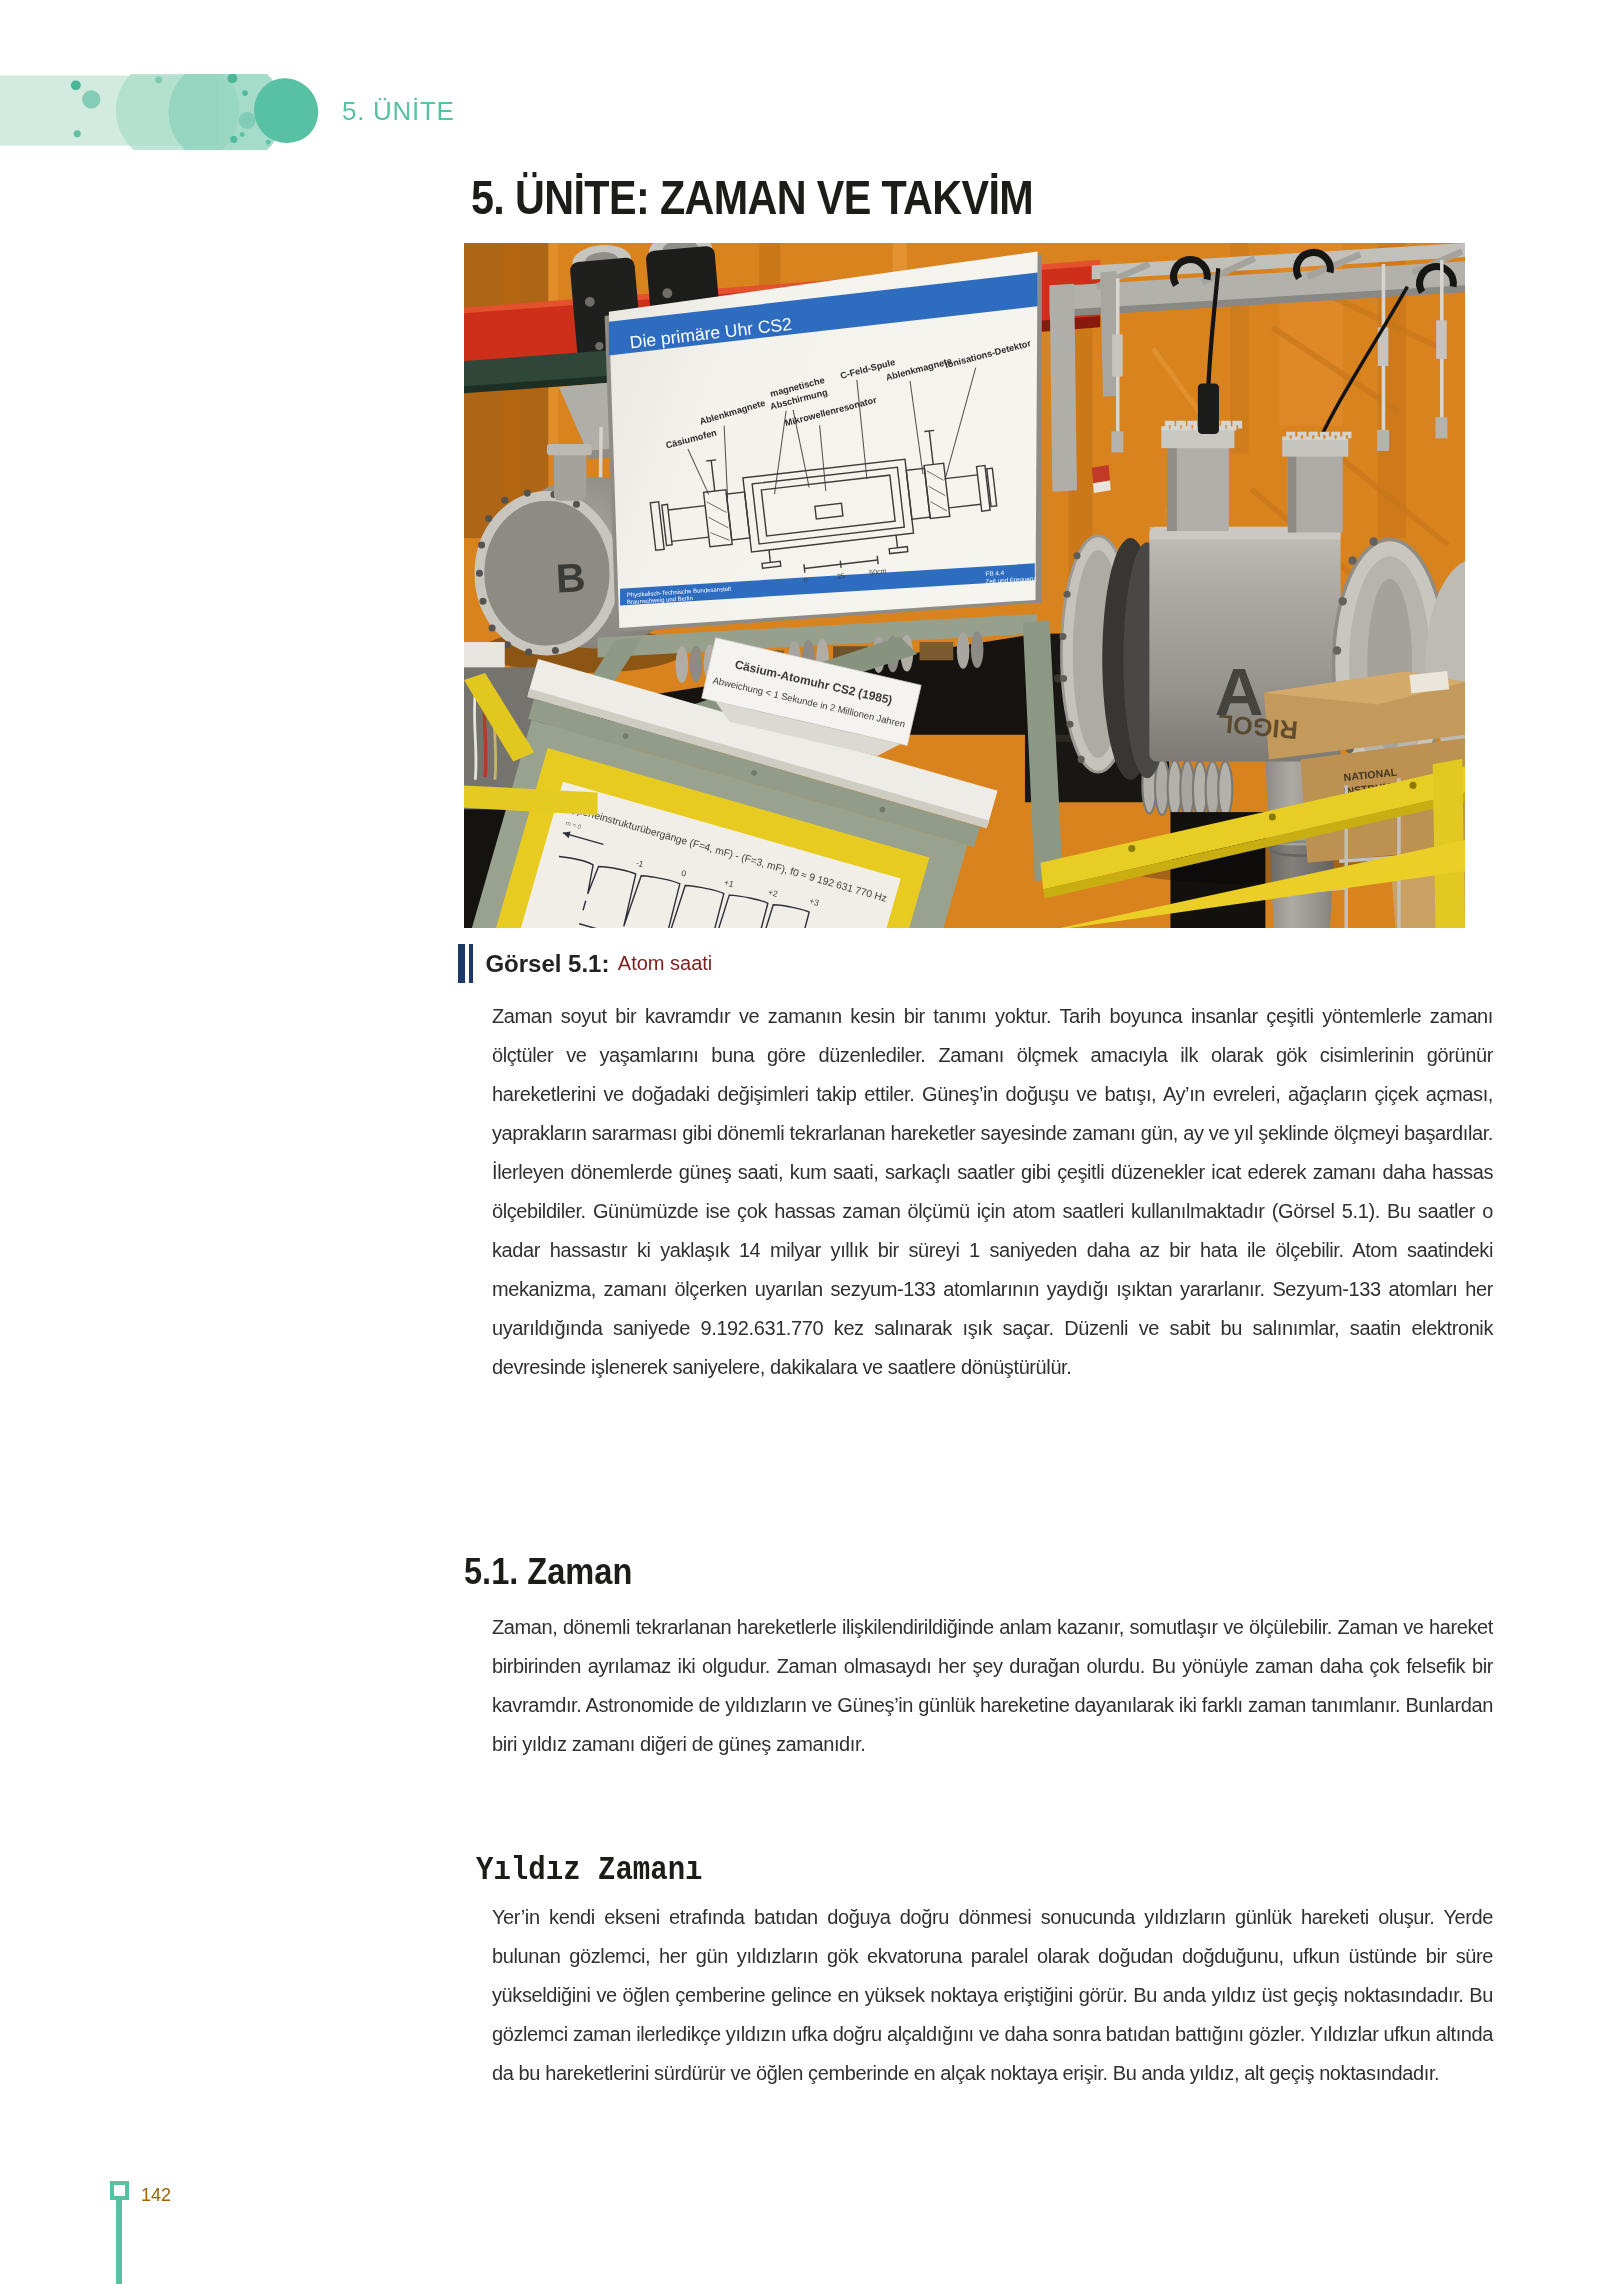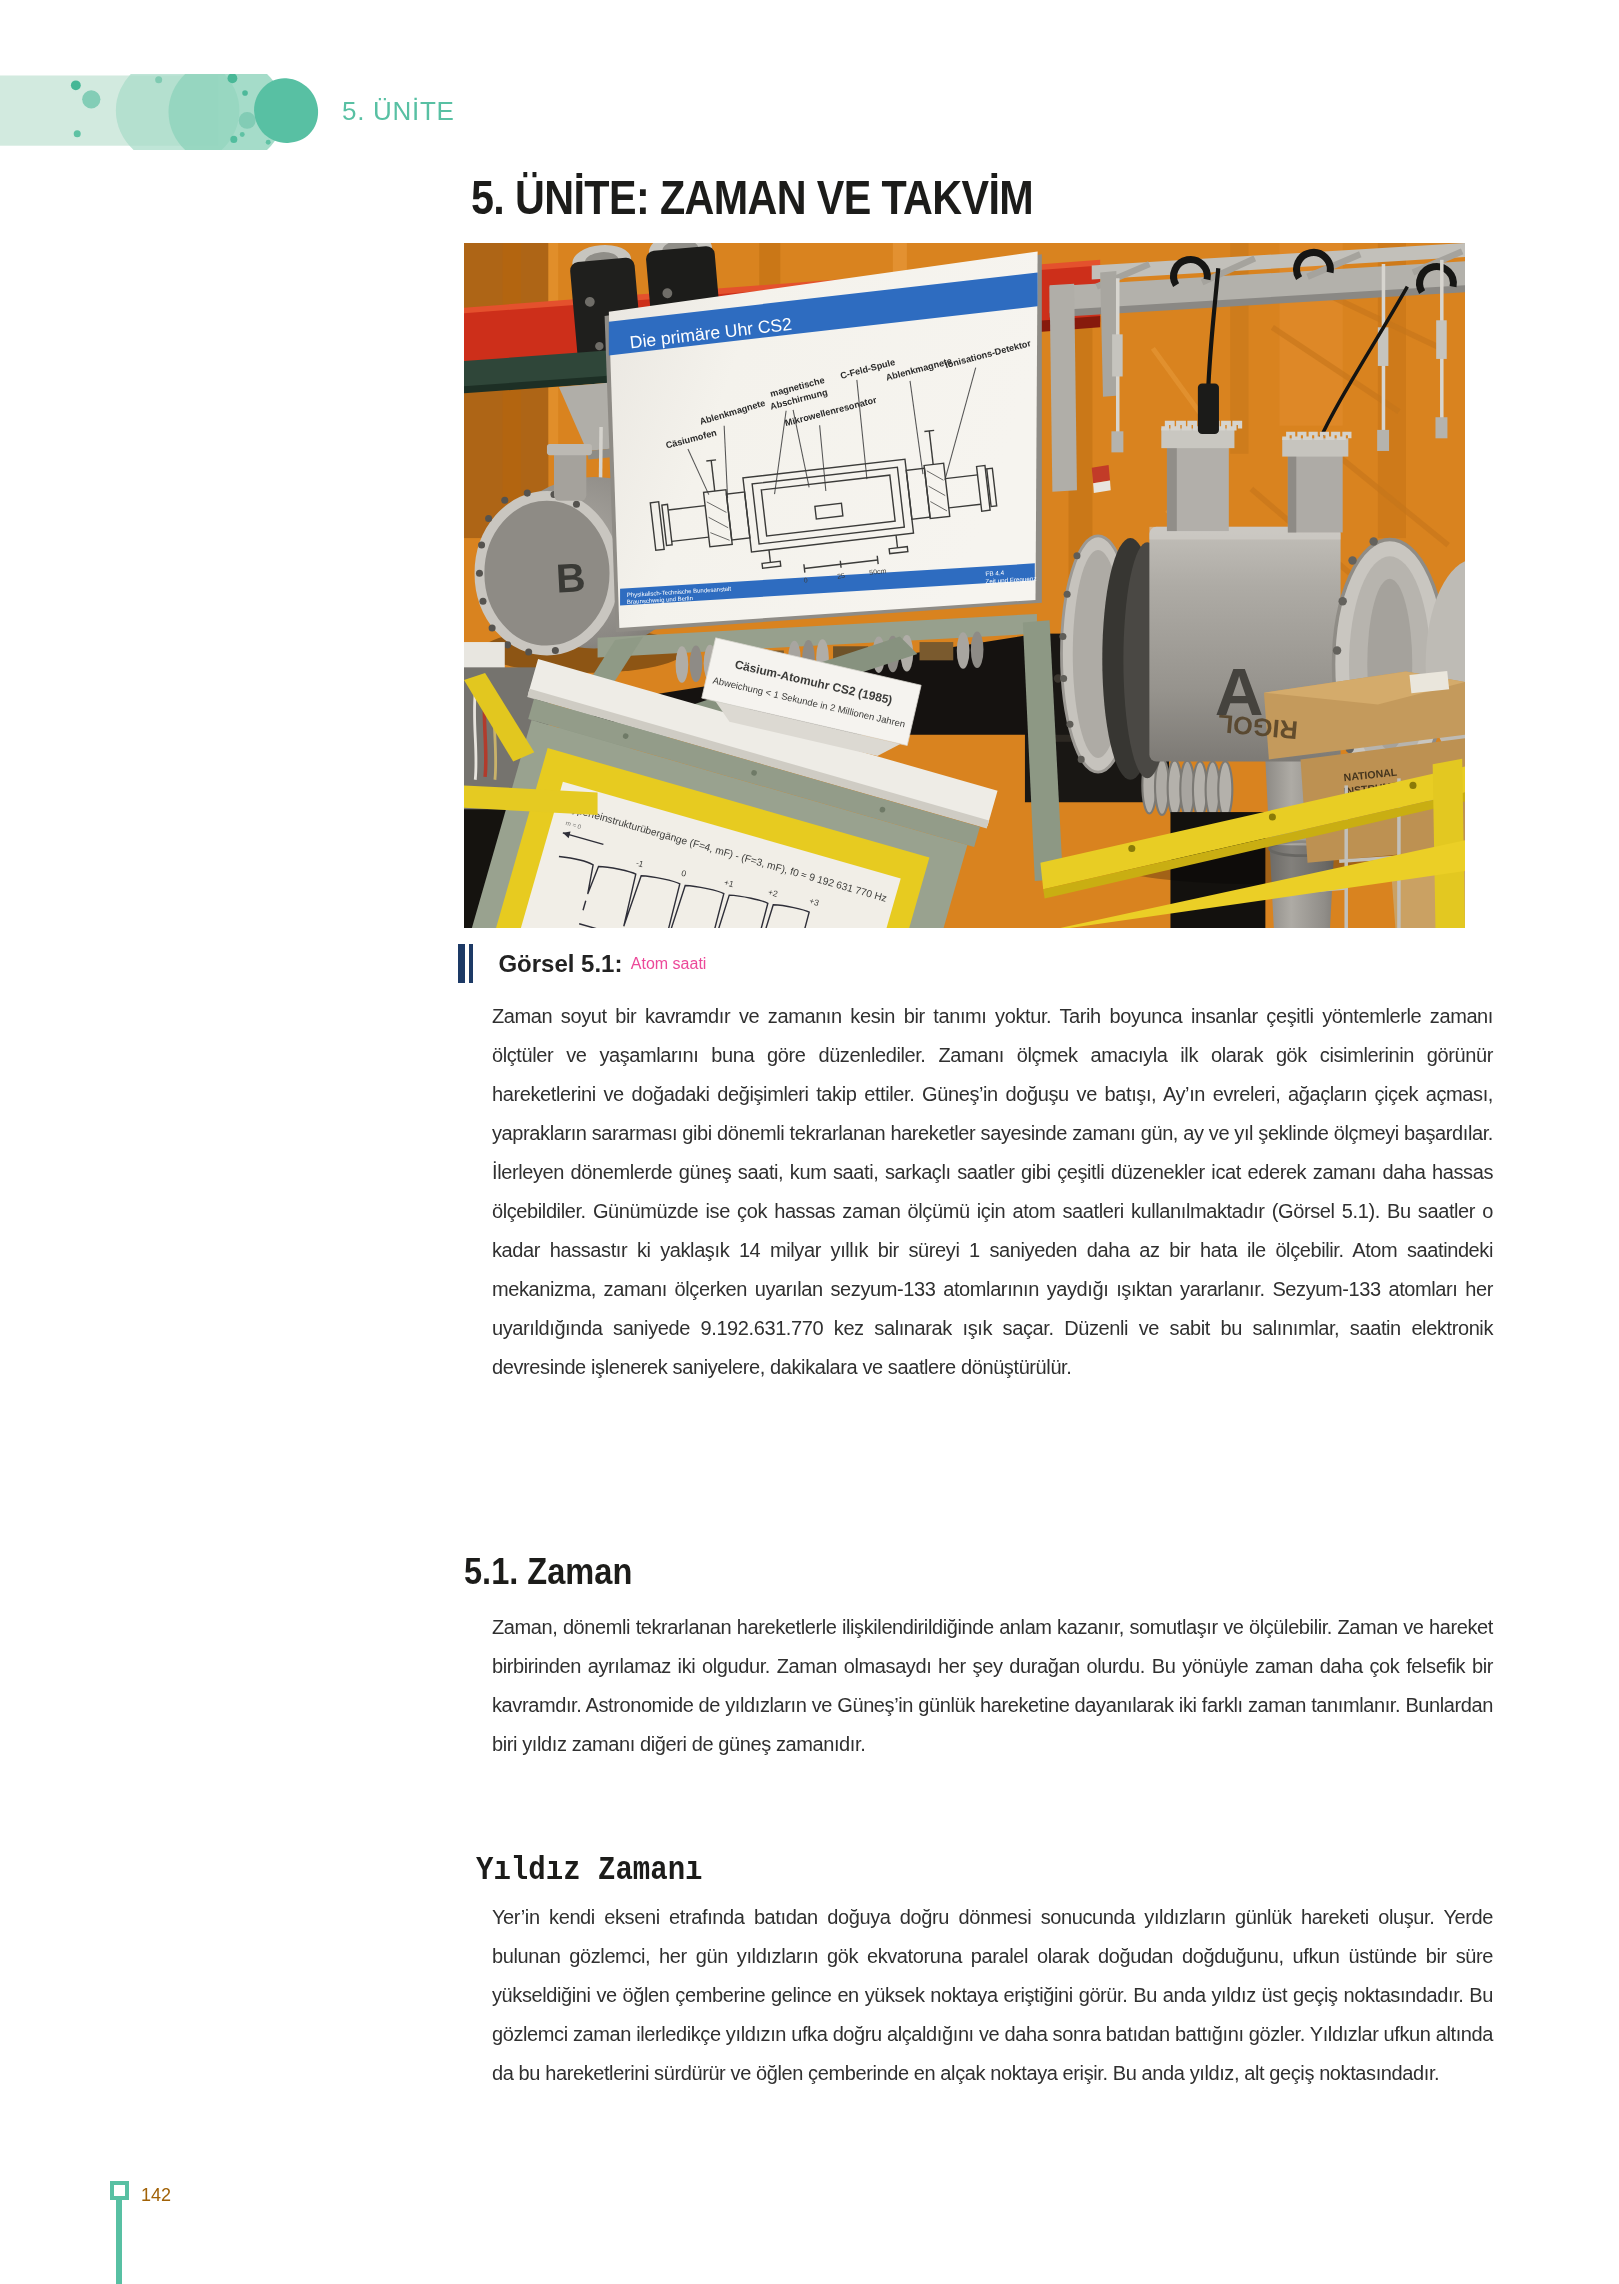--- a/index.html
+++ b/index.html
@@ -10,22 +10,22 @@
   #unit-tab{left:342px;top:96px;font-size:26px;color:#58c0a3;letter-spacing:0.7px;}
   #page-title{left:464px;top:163px;font-size:48px;font-weight:bold;color:#1c1c1a;white-space:nowrap;}
   #page-title .squeeze{display:inline-block;transform:scaleX(0.86);transform-origin:left bottom;letter-spacing:-0.7px;}
   
   #photo{left:464px;top:243px;width:1001px;height:685px;overflow:hidden;}
   #photo svg{display:block;width:100%;height:100%;}
   
   #caption{left:458px;top:943px;height:41px;display:flex;align-items:center;}
   .capbar1{width:7px;height:39px;background:#1d3a66;margin-right:4.2px;}
   .capbar2{width:3.5px;height:39px;background:#1d3a66;margin-right:12.7px;}
-  .caplabel{font-weight:bold;font-size:24px;color:#222;margin-left:13px;}
-  .captext{font-size:16px;color:#ec4899;margin-left:8.4px;}
+  .caplabel{font-weight:bold;font-size:24px;color:#222;}
+  .captext{font-size:20px;color:#7f1d1d;margin-left:8.4px;}
   
   .body-par{left:492px;width:1001px;font-size:20px;line-height:39px;text-align:justify;
             letter-spacing:-0.4px;color:#303030;}
   .subhead{left:464px;font-weight:bold;color:#1c1c1a;white-space:nowrap;text-align:right;}
   .subhead .squeeze{display:inline-block;transform:scaleX(0.88);transform-origin:left bottom;}
   #s51-head{top:1551px;font-size:37px;}
   #star-head{top:1840px;font-size:33px;}
   #p1{top:997px;}
   #p2{top:1608px;}
   #p3{top:1898px;}

